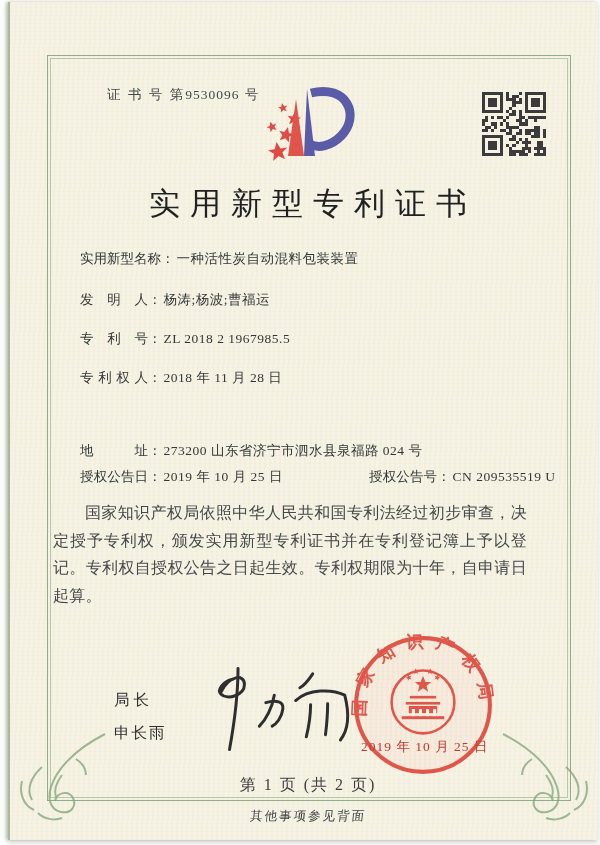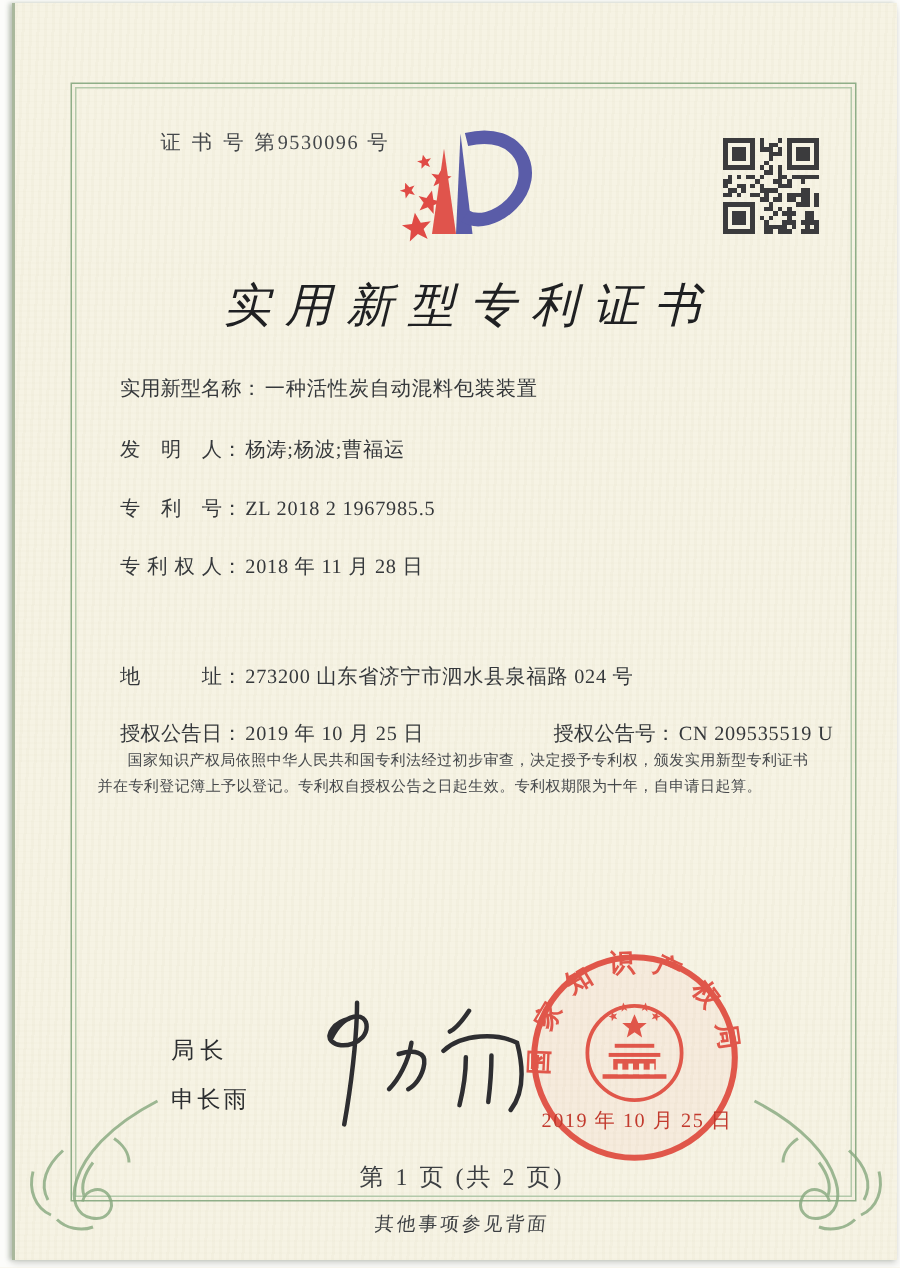--- a/index.html
+++ b/index.html
@@ -28,36 +28,36 @@
   .cert-no{
     position:absolute;left:97px;top:84px;
     font-size:13.5px;color:#44474a;letter-spacing:2px;white-space:nowrap;
   }
   .cert-no .num{letter-spacing:1px;text-align:center;}
   .qr{position:absolute;left:472px;top:90px;width:64px;height:64px;}
   .logo{position:absolute;left:237px;top:80px;width:118px;height:94px;}
   .title{
     position:absolute;left:37px;top:181px;width:522px;
     text-align:center;font-size:31px;letter-spacing:10px;color:#1f2022;
-    font-weight:500;white-space:nowrap;text-indent:10px;font-style:italic;
+    font-weight:500;white-space:nowrap;text-indent:10px;
   }
   .row{
     position:absolute;left:70px;font-size:13.5px;color:#35383b;white-space:nowrap;
   }
   .lbl{
     display:inline-block;width:68px;text-align:justify;text-align-last:justify;
     vertical-align:top;
   }
   .lbl.w6{width:81px;}
   .colon{margin:0 2px 0 0;}
   .val{letter-spacing:.5px;}
   .row2-pair{position:absolute;left:289px;top:0;}
   .paras{
-    position:absolute;left:55px;top:497px;width:474px;
-    font-size:10px;line-height:1.72;color:#46494c;text-align:justify;
+    position:absolute;left:43px;top:497px;width:474px;
+    font-size:16px;line-height:1.72;color:#46494c;text-align:justify;
     letter-spacing:.3px;
   }
   .paras p{margin:0;text-indent:2em;}
   .sign-title{position:absolute;left:104px;top:688px;font-size:15.5px;letter-spacing:4px;color:#2c2e30;font-family:"Liberation Sans","DejaVu Sans",sans-serif;}
   .sign-name{position:absolute;left:104px;top:721px;font-size:15.5px;letter-spacing:2px;color:#2c2e30;font-family:"Liberation Sans","DejaVu Sans",sans-serif;}
   .signature{position:absolute;left:185px;top:658px;width:165px;height:96px;}
   .seal{position:absolute;left:337px;top:627px;width:152px;height:152px;opacity:.92;}
   .seal-date{
     position:absolute;left:351px;top:736px;font-size:13.5px;color:#c23a2e;
     letter-spacing:1px;white-space:nowrap;font-weight:500;
@@ -247,21 +247,21 @@
   </div>
   <div class="row" style="top:328px">
     <span class="lbl">专利号</span><span class="colon">：</span><span class="val">ZL 2018 2 1967985.5</span>
   </div>
   <div class="row" style="top:367px">
     <span class="lbl">专利权人</span><span class="colon">：</span><span class="val">2018 年 11 月 28 日</span>
   </div>
   <div class="row" style="top:440px">
     <span class="lbl">地址</span><span class="colon">：</span><span class="val">273200 山东省济宁市泗水县泉福路 024 号</span>
   </div>
-  <div class="row" style="top:478px">
+  <div class="row" style="top:466px">
     <span class="lbl">授权公告日</span><span class="colon">：</span><span class="val">2019 年 10 月 25 日</span>
     <span class="row2-pair">
       <span class="lbl">授权公告号</span><span class="colon">：</span><span class="val">CN 209535519 U</span>
     </span>
   </div>
 
   <div class="paras">
     <p>国家知识产权局依照中华人民共和国专利法经过初步审查，决定授予专利权，颁发实用新型专利证书并在专利登记簿上予以登记。专利权自授权公告之日起生效。专利权期限为十年，自申请日起算。</p>
   </div>
 

